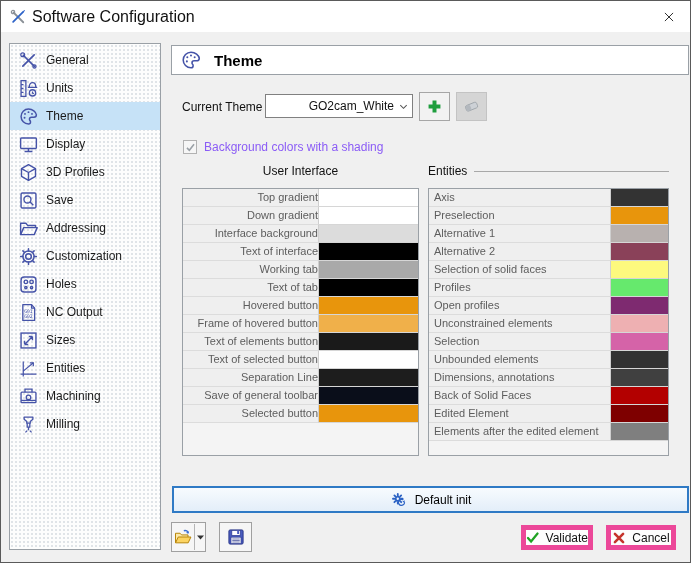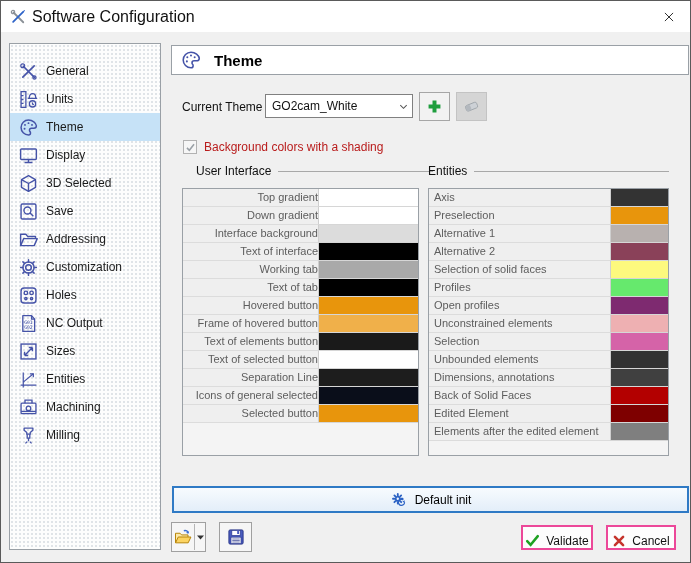--- a/index.html
+++ b/index.html
@@ -8,49 +8,49 @@
   svg{display:block;}
 
   
   .titlebar{left:0;top:0;width:100%;height:31px;background:#ffffff;}
   .title-icon{left:8px;top:7px;width:18px;height:18px;}
   .title-text{left:31px;top:0;height:31px;line-height:31px;font-size:16px;color:#111;}
   .close-btn{left:646px;top:0;width:44px;height:31px;display:flex;align-items:center;justify-content:center;cursor:pointer;}
 
   
   .sidebar{left:8px;top:42px;width:152px;height:507px;box-sizing:border-box;border:1px solid #9aa0a6;
-           background-color:#fdfdfd;background-image:radial-gradient(#e0e4e8 1px,transparent 1.1px);background-size:4px 4px;padding-top:13px;}
+           background-color:#fdfdfd;background-image:radial-gradient(#e0e4e8 1px,transparent 1.1px);background-size:4px 4px;padding-top:2px;}
   .side-item{height:28px;display:flex;align-items:center;padding-left:6px;cursor:pointer;}
   .side-item.sel{background:#c6e2f7;}
   .sicon{width:24px;height:24px;flex:none;display:flex;align-items:center;justify-content:center;}
   .slabel{margin-left:6px;font-size:12px;color:#1a1a1a;white-space:nowrap;}
 
   
   .main-header{left:170px;top:44px;width:518px;height:30px;box-sizing:border-box;border:1px solid #9aa0a6;background:#fff;display:flex;align-items:center;}
   .main-header .hicon{margin-left:8px;width:22px;height:22px;}
   .main-header .htitle{margin-left:12px;font-size:15px;font-weight:bold;color:#000;}
 
   
   .ct-label{left:181px;top:99px;font-size:12px;color:#111;}
   .combo{left:264px;top:93px;width:148px;height:24px;box-sizing:border-box;border:1px solid #808080;background:#fff;display:flex;align-items:center;cursor:pointer;}
-  .combo .cval{flex:1;font-size:12px;color:#111;padding-left:6px;white-space:nowrap;overflow:hidden;}
+  .combo .cval{flex:1;font-size:12px;color:#111;padding-left:6px;white-space:nowrap;overflow:hidden;text-align:right;}
   .combo .chev{width:18px;display:flex;justify-content:center;}
   .sq-btn{box-sizing:border-box;display:flex;align-items:center;justify-content:center;cursor:pointer;}
   .plus-btn{left:418px;top:91px;width:31px;height:29px;border:1px solid #a6a6a6;background:#f2f2f2;}
   .eraser-btn{left:455px;top:91px;width:31px;height:29px;border:1px solid #c3c3c3;background:#d5d5d5;cursor:default;}
 
   
   .chk{left:182px;top:139px;width:14px;height:14px;box-sizing:border-box;border:1px solid #b2b2b2;background:#f6f6f6;display:flex;align-items:center;justify-content:center;}
-  .chk-label{left:203px;top:139px;font-size:12px;color:#b91c1c;}
+  .chk-label{left:203px;top:139px;font-size:12px;color:#8b5cf6;}
 
   
   .ghead{top:163px;display:flex;align-items:center;}
   .ghead .gtitle{font-size:12px;color:#111;white-space:nowrap;}
   .ghead .rule{flex:1;height:1px;background:#a8a8a8;margin-left:7px;margin-top:1px;}
-  .ghead-ui{left:195px;width:237px;}
+  .ghead-ui{left:181px;width:237px;flex-direction:column;}
   .ghead-ent{left:427px;width:241px;}
 
   
   .ctable{top:187px;height:268px;box-sizing:border-box;border:1px solid #9aa0a6;background:#f4f4f4;}
   .ctable-ui{left:181px;width:237px;text-align:right;}
   .ctable-ent{left:427px;width:241px;}
   .trow{display:flex;height:18px;}
   .tlabel{flex:none;box-sizing:border-box;background:#efefef;font-size:11px;color:#5d5d5d;line-height:17px;padding-left:5px;
           border-bottom:1px solid #dcdcdc;border-right:1px solid #cfcfcf;white-space:nowrap;overflow:hidden;}
   .ctable-ui .tlabel{width:136px;}
@@ -62,21 +62,21 @@
                 background:linear-gradient(#f7fbfe,#e3eef9);display:flex;align-items:center;justify-content:center;gap:8px;cursor:pointer;}
   .default-init .dlabel{font-size:12px;color:#000;}
 
   
   .tool-btn{box-sizing:border-box;border:1px solid #a0a0a0;background:#f6f6f6;display:flex;align-items:center;justify-content:center;cursor:pointer;}
   .folder-btn{left:170px;top:521px;width:35px;height:30px;padding:0;}
   .folder-main{width:22px;height:100%;display:flex;align-items:center;justify-content:center;}
   .folder-sep{width:1px;height:26px;background:#b5b5b5;}
   .folder-arrow{width:10px;display:flex;align-items:center;justify-content:center;}
   .save-btn{left:218px;top:521px;width:33px;height:30px;}
-  .action-btn{box-sizing:border-box;border:2px solid #ec4899;background:#fdfdfd;display:flex;align-items:flex-end;justify-content:center;gap:6px;cursor:pointer;}
+  .action-btn{box-sizing:border-box;border:5px solid #ec4899;background:#fdfdfd;display:flex;align-items:flex-end;justify-content:center;gap:6px;cursor:pointer;}
   .validate-btn{left:520px;top:524px;width:72px;height:25px;}
   .cancel-btn{left:605px;top:524px;width:70px;height:25px;}
   .action-btn .alabel{font-size:12px;color:#111;}
 </style>
 </head>
 <body>
 
 <div class="window">
 
   <div class="abs titlebar">
@@ -145,21 +145,21 @@
       <span class="slabel">Display</span>
     </div>
 
     <div class="side-item">
       <span class="sicon">
         <svg viewBox="0 0 24 24" width="21" height="21" fill="none" stroke="#4553a8" stroke-width="1.6" stroke-linejoin="round">
           <path d="M12 3l8 4.5v9L12 21l-8-4.5v-9z"></path>
             <path d="M12 12l8-4.5M12 12L4 7.5M12 12v9"></path>
         </svg>
       </span>
-      <span class="slabel">3D Selected</span>
+      <span class="slabel">3D Profiles</span>
     </div>
 
     <div class="side-item">
       <span class="sicon">
         <svg viewBox="0 0 24 24" width="21" height="21" fill="none" stroke="#4553a8" stroke-width="1.6">
           <rect x="3.5" y="3.5" width="17" height="17" rx="1.5"></rect>
             <circle cx="10.8" cy="10.8" r="4"></circle>
             <path d="M13.8 13.8l3.7 3.7"></path>
         </svg>
       </span>
@@ -350,21 +350,21 @@
       </div>
     <div class="trow">
         <span class="tlabel">Text of selected button</span>
         <span class="tswatch" style="background-color: rgb(255, 255, 255);"></span>
       </div>
     <div class="trow">
         <span class="tlabel">Separation Line</span>
         <span class="tswatch" style="background-color: rgb(29, 29, 29);"></span>
       </div>
     <div class="trow">
-        <span class="tlabel">Icons of general selected</span>
+        <span class="tlabel">Save of general toolbar</span>
         <span class="tswatch" style="background-color: rgb(10, 14, 26);"></span>
       </div>
     <div class="trow">
         <span class="tlabel">Selected button</span>
         <span class="tswatch" style="background-color: rgb(232, 149, 12);"></span>
       </div>
   </div>
 
   <div class="abs ctable ctable-ent">
     <div class="trow">

